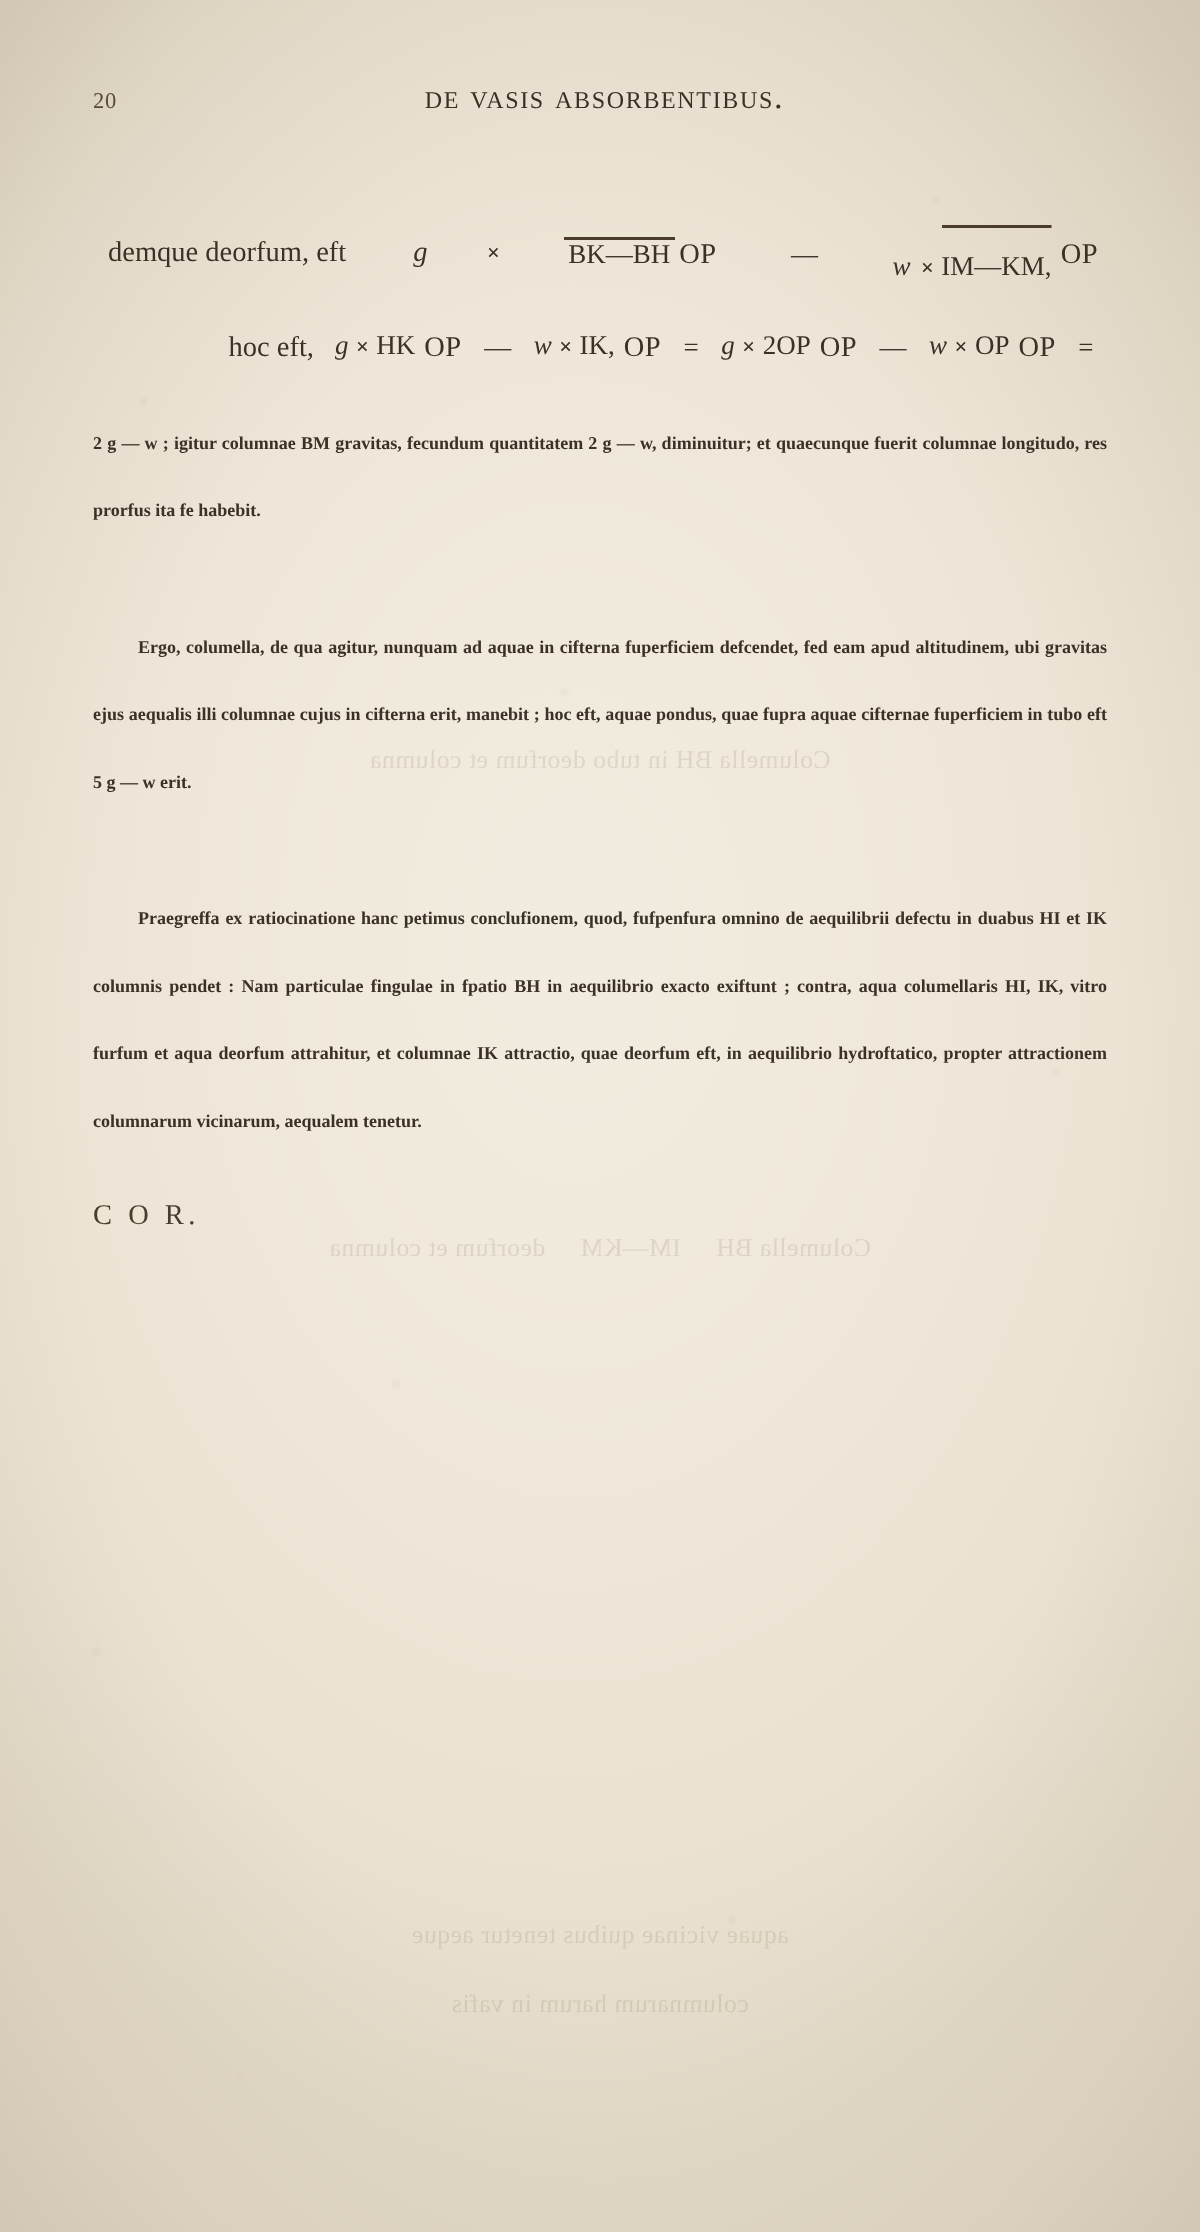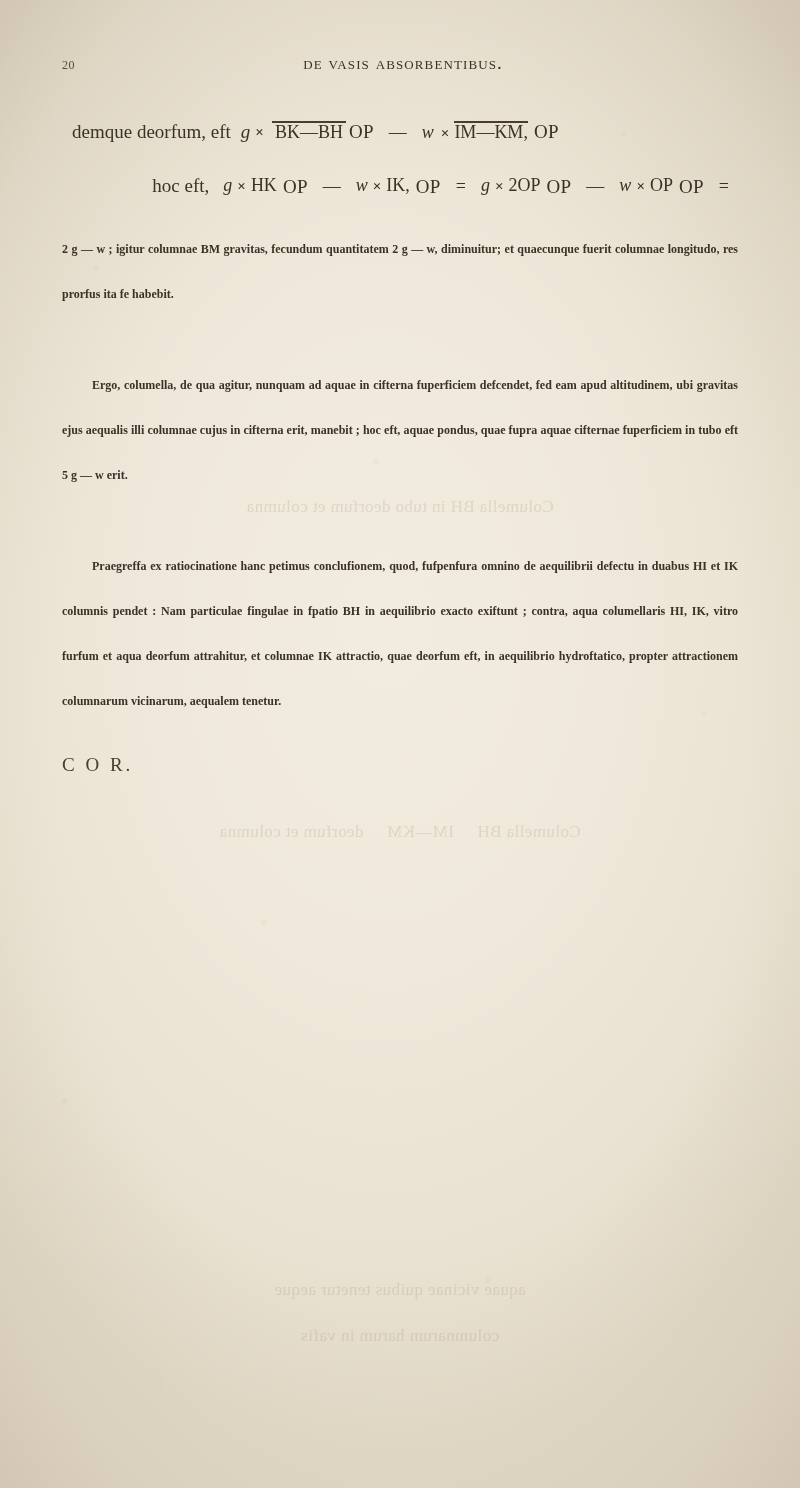--- a/index.html
+++ b/index.html
@@ -49,44 +49,44 @@
   }
 
   
   .runhead {
     display: flex;
     align-items: baseline;
     height: 34px;
   }
   .folio {
     width: 58px;
-    font-size: 12px;
+    font-size: 15px;
     letter-spacing: .5px;
     color: #594a38;
   }
   .runtitle {
     flex: 1;
     text-align: center;
-    font-size: 19px;
+    font-size: 23px;
     letter-spacing: 1.1px;
     font-variant: small-caps;
     text-transform: lowercase;
     color: #3a3025;
     padding-right: 52px;
     white-space: nowrap;
   }
 
   
   .eqline {
     display: flex;
     align-items: center;
     font-size: 19px;
     white-space: nowrap;
   }
-  .eq1 { margin-top: 35px; padding-left: 10px; }
+  .eq1 { margin-top: 64px; padding-left: 10px; justify-content: space-between; }
   .eq2 { margin-top: 32px; padding-left: 10px; justify-content: flex-end; }
 
   .lead { margin-right: 10px; }
   .lead.indent2 { margin-right: 8px; }
   .op { margin: 0 9px; font-size: 18px; }
   .times { margin: 0 5px; font-size: 15px; font-weight: bold; }
   .ital { font-style: italic; }
 
   .frac {
     display: inline-flex;
@@ -107,21 +107,21 @@
     background: #4a3d2e;
   }
   .frac .den {
     padding: 1px 3px 0 3px;
     font-size: 19px;
     letter-spacing: .3px;
   }
   
   .vinc {
     border-top: 2px solid #4a3d2e;
-    padding-top: 0;
+    padding-top: 16px;
     display: inline-block;
   }
   .outside {
     display: inline-flex;
     align-items: center;
     margin-right: 2px;
   }
 
   
   p.body {

